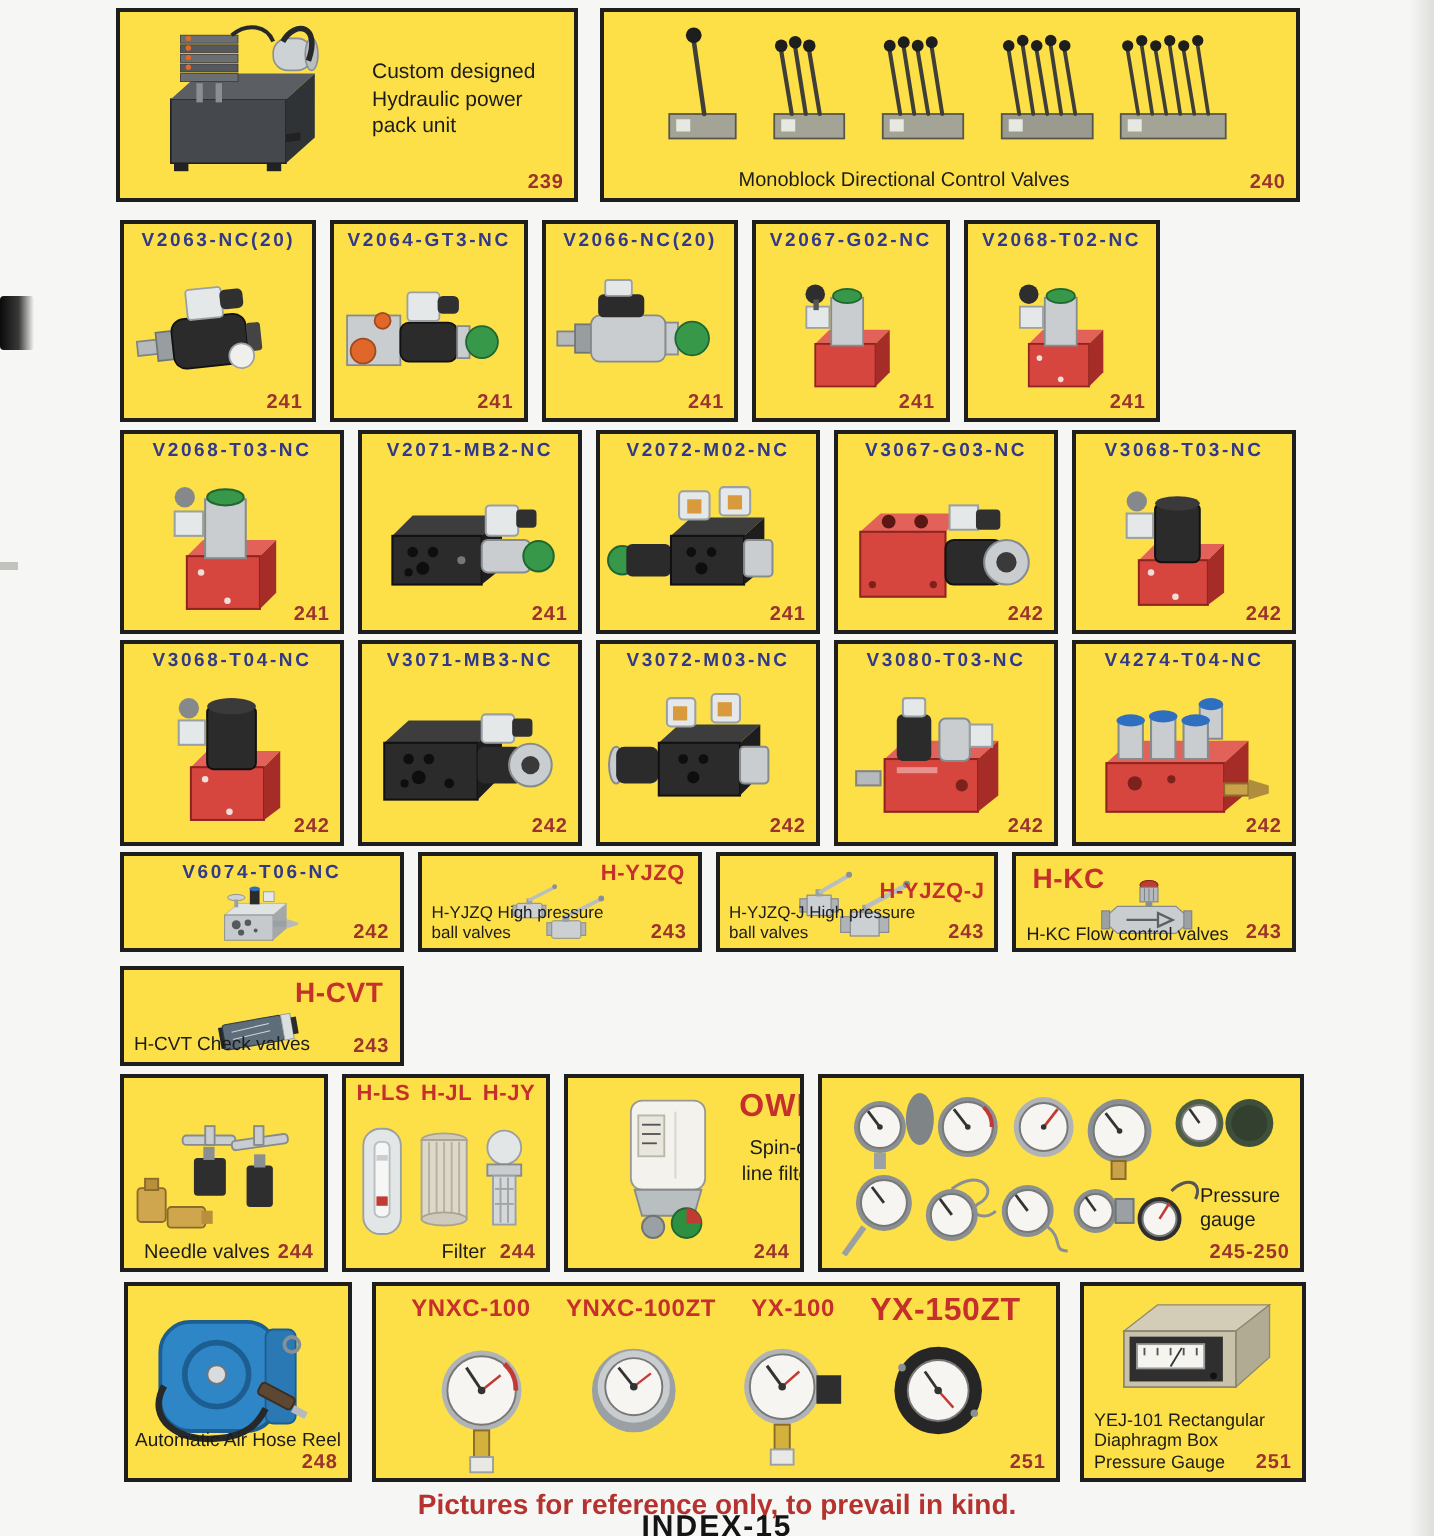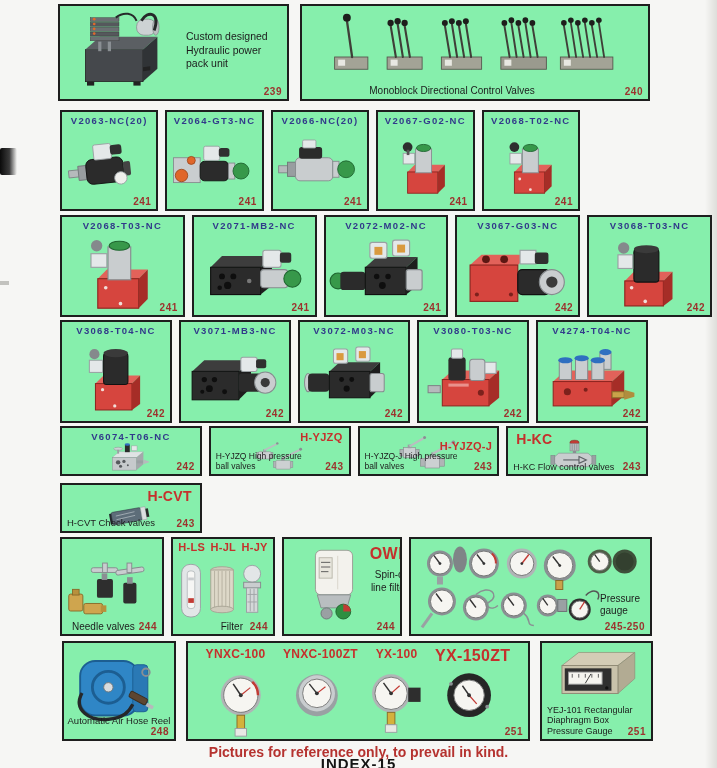--- a/index.html
+++ b/index.html
@@ -4,35 +4,35 @@
 <style>
   html,body{margin:0;padding:0;}
   body{width:717px;height:768px;background:#eceae6;font-family:"Liberation Sans",sans-serif;}
   .sheet{position:relative;width:717px;height:768px;background:#f6f6f4;overflow:hidden;}
   .scan-right{position:absolute;right:0;top:0;width:12px;height:100%;
     background:linear-gradient(to left,#dededa,rgba(222,222,218,0));}
   .mark1{position:absolute;left:0;top:148px;width:17px;height:27px;border-radius:2px;
     background:linear-gradient(90deg,#0a0a0a 0%,#3a3a3a 55%,rgba(120,120,120,0) 100%);}
   .mark2{position:absolute;left:0;top:281px;width:9px;height:4px;background:#c2c2be;}
   .row{position:absolute;display:grid;}
-  .cell{border:2px solid #1e1e1e;background:#86efac;position:relative;display:flex;
+  .cell{border:2px solid #1e1e1e;background:#fde047;position:relative;display:flex;
     flex-direction:column;align-items:center;overflow:hidden;}
   .code{margin-top:3px;font-size:9.5px;font-weight:bold;letter-spacing:1.3px;
     color:#31398a;white-space:nowrap;}
   .pg{position:absolute;right:5px;bottom:2px;font-weight:bold;font-size:10px;
     color:#9c332e;letter-spacing:.5px;}
   .photo{flex:1;width:94%;min-height:0;}
   .brand{position:absolute;color:#c5302c;font-weight:bold;font-size:11px;letter-spacing:.3px;}
   .brand.big{font-size:14px;}
   .cap{font-size:8.5px;color:#1c1c1c;line-height:1.15;}
   .cap-abs{position:absolute;left:5px;bottom:2px;text-align:left;}
   
   .r1{left:58px;top:4px;width:592px;height:97px;grid-template-columns:231px 1fr;gap:11px;}
   .r2{left:60px;top:110px;width:520px;height:101px;grid-template-columns:repeat(5,1fr);gap:7px;}
-  .r3{left:60px;top:215px;width:652px;height:102px;grid-template-columns:repeat(5,1fr);gap:7px;}
+  .r3{left:60px;top:215px;width:588px;height:102px;grid-template-columns:repeat(5,1fr);gap:7px;}
   .r4{left:60px;top:320px;width:588px;height:103px;grid-template-columns:repeat(5,1fr);gap:7px;}
   .r5{left:60px;top:426px;width:588px;height:107px;grid-template-columns:repeat(4,1fr);gap:7px;}
   .r6{left:60px;top:537px;width:592px;height:99px;grid-template-columns:104px 104px 120px 1fr;gap:7px;}
   .r7{left:62px;top:641px;width:591px;height:100px;grid-template-columns:114px 1fr 113px;gap:10px;}
   
   .pp-text{position:absolute;left:126px;top:24px;font-size:10.5px;color:#1c1c1c;line-height:1.3;text-align:left;}
   .pp-photo{position:absolute;left:2px;top:2px;width:122px;height:88px;}
   .mono-cap{position:absolute;left:0;right:46px;bottom:3px;text-align:center;font-size:10px;color:#1c1c1c;margin-top:19px;}
   
   .note{position:absolute;left:0;top:744px;width:100%;text-align:center;

